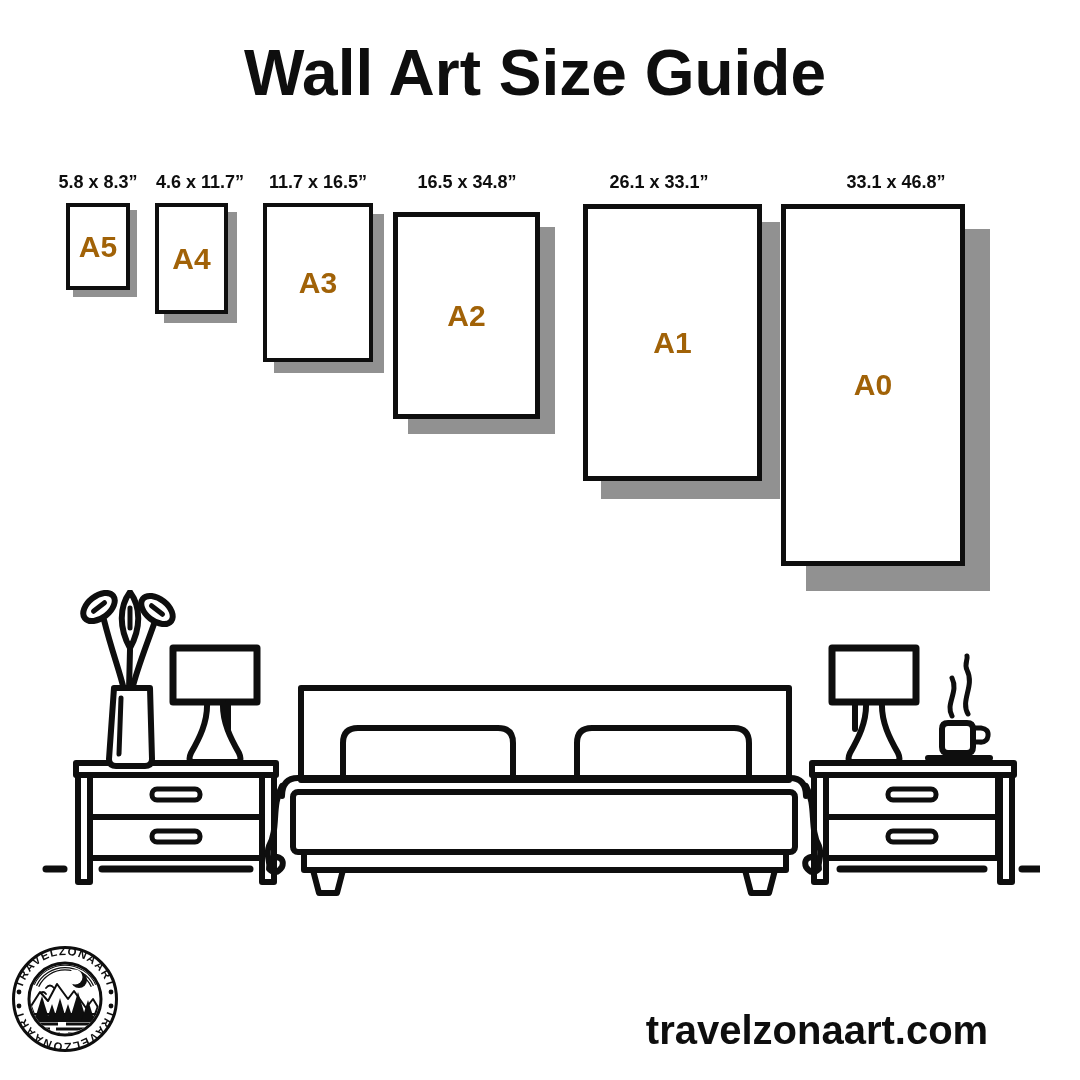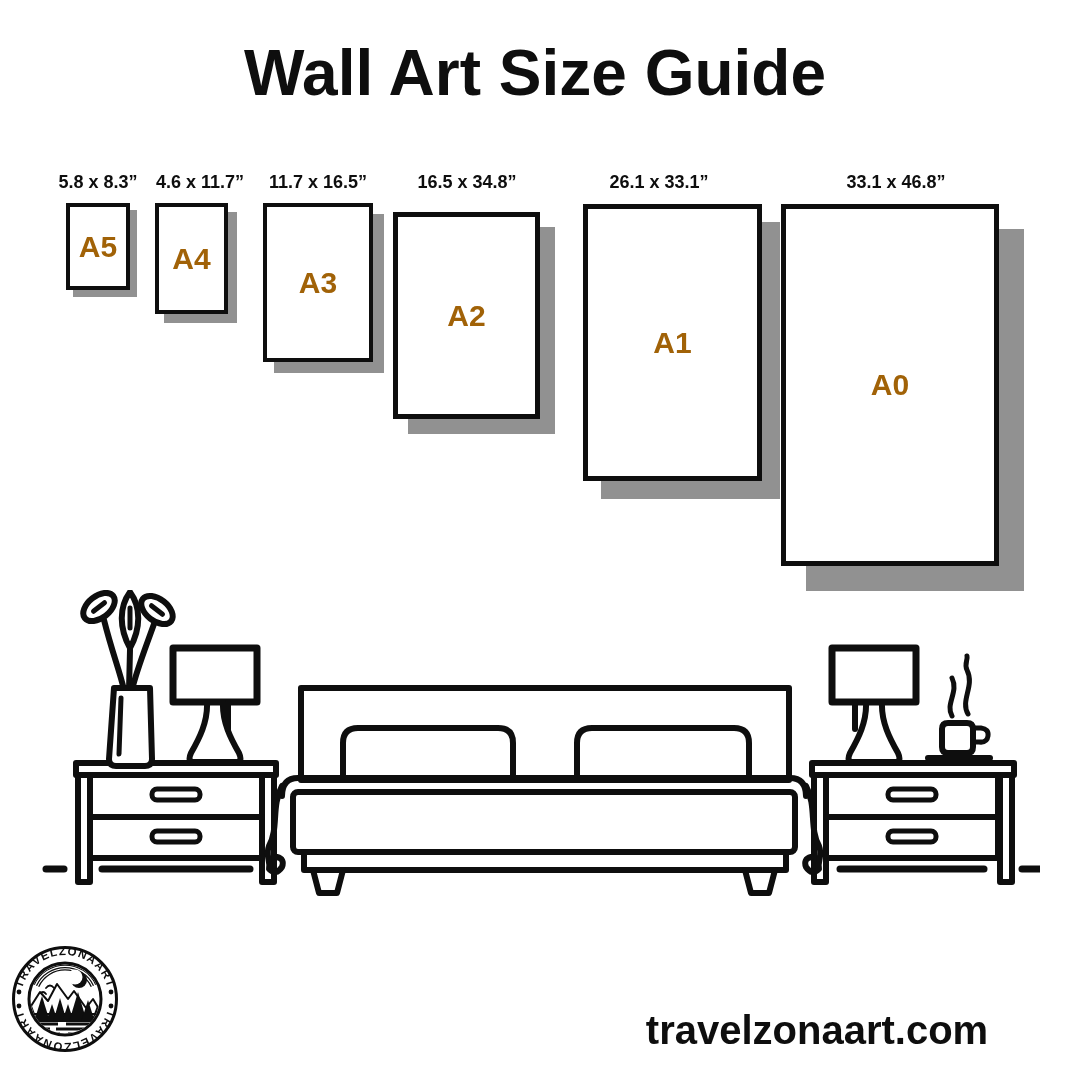--- a/index.html
+++ b/index.html
@@ -18,21 +18,21 @@
   .frame{
     position:absolute;background:#fff;border:4px solid #0e0e0e;box-sizing:border-box;
     display:flex;align-items:center;justify-content:center;
     font-size:30px;font-weight:bold;color:#a16207;
   }
   .f-a5{left:66px;top:203px;width:64px;height:87px;box-shadow:7px 7px 0 #919191;}
   .f-a4{left:155px;top:203px;width:73px;height:111px;box-shadow:9px 9px 0 #919191;}
   .f-a3{left:263px;top:203px;width:110px;height:159px;box-shadow:11px 11px 0 #919191;}
   .f-a2{left:393px;top:212px;width:147px;height:207px;border-width:5px;box-shadow:15px 15px 0 #919191;}
   .f-a1{left:569px;top:204px;width:179px;height:277px;border-width:5px;box-shadow:18px 18px 0 #919191;margin-left:14px;}
-  .f-a0{left:781px;top:204px;width:218px;height:362px;border-width:5px;box-shadow:25px 25px 0 #919191;}
+  .f-a0{left:781px;top:204px;width:184px;height:362px;border-width:5px;box-shadow:25px 25px 0 #919191;}
   .l-a5{left:98px;} .l-a4{left:200px;} .l-a3{left:318px;}
   .l-a2{left:467px;} .l-a1{left:659px;} .l-a0{left:896px;}
   .scene{position:absolute;left:40px;top:590px;width:1000px;height:320px;}
   .logo{position:absolute;left:0px;top:934px;width:130px;height:130px;}
   .website{
     position:absolute;left:817px;top:1008px;transform:translateX(-50%);
     font-size:40px;font-weight:bold;white-space:nowrap;color:#0e0e0e;
   }
 </style>
 </head>

